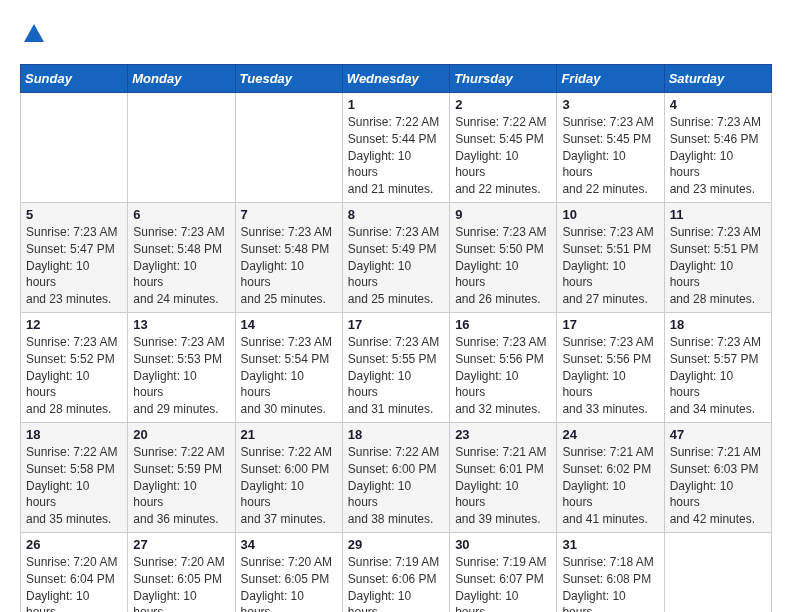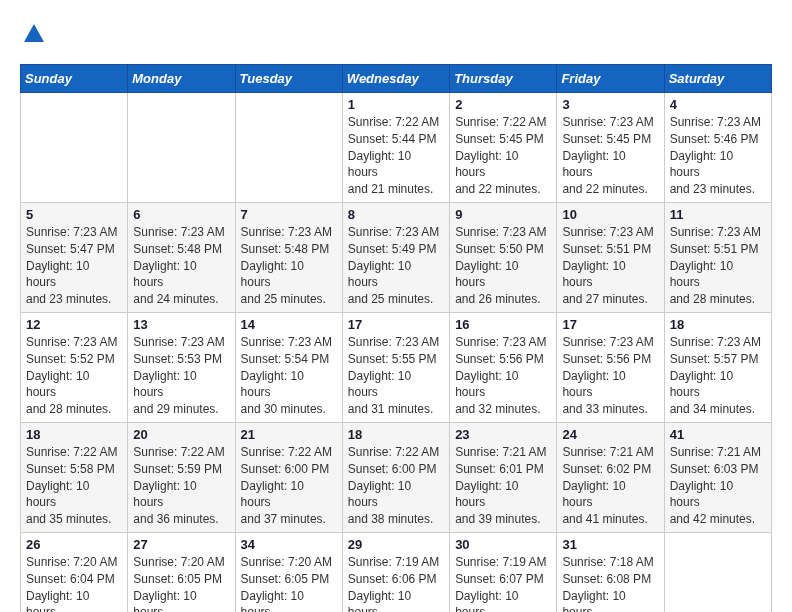--- a/index.html
+++ b/index.html
@@ -300,21 +300,21 @@
 and 39 minutes.</div>
         </td>
         <td>
           <span class="day-num">24</span>
           <div class="cell-info" style="white-space: pre-line;">Sunrise: 7:21 AM
 Sunset: 6:02 PM
 Daylight: 10 hours
 and 41 minutes.</div>
         </td>
         <td>
-          <span class="day-num">41</span>
+          <span class="day-num">47</span>
           <div class="cell-info" style="white-space: pre-line;">Sunrise: 7:21 AM
 Sunset: 6:03 PM
 Daylight: 10 hours
 and 42 minutes.</div>
         </td>
       </tr>
       <tr>
         <td>
           <span class="day-num">26</span>
           <div class="cell-info" style="white-space: pre-line;">Sunrise: 7:20 AM

